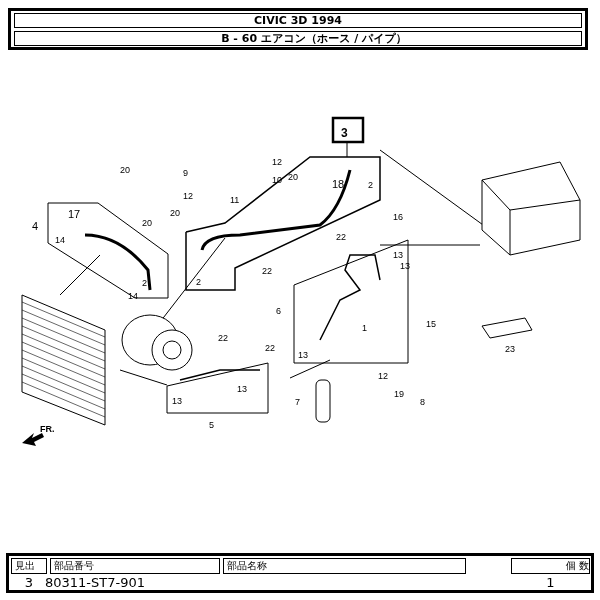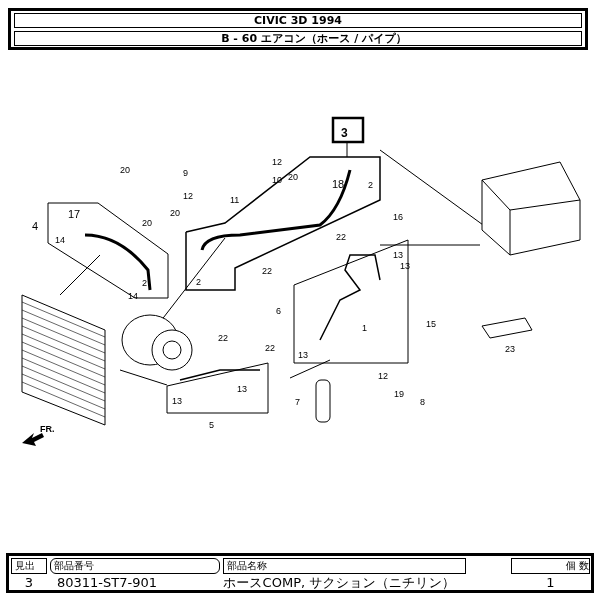--- a/index.html
+++ b/index.html
@@ -130,21 +130,20 @@
   </g>
 
   <g>
     <polygon points="22,443 34,433 32,438 42,433 44,437 34,442 36,446" fill="#000"></polygon>
     <text class="callout" x="40" y="432" font-weight="bold">FR.</text>
   </g>
 </svg>
 
 <div class="tbl">
   <div class="cell hcell" style="left:2px;width:36px;">見出</div>
-  <div class="cell hcell" style="left:41px;width:170px;border-radius:6px;">部品番号</div>
+  <div class="cell hcell" style="left:41px;width:170px;">部品番号</div>
   <div class="cell hcell" style="left:214px;width:243px;">部品名称</div>
   <div class="cell hcell" style="left:502px;width:79px;text-align:right;">個 数</div>
 
   <div class="cell vcell" style="left:2px;width:36px;text-align:center;">3</div>
-  <div class="cell vcell" style="left:48px;width:170px;">80311-ST7-901</div>
-  <div class="cell vcell" style="left:214px;width:285px;">ホースCOMP, サクション（ニチリン）</div>
+  <div class="cell vcell" style="left:36px;width:170px;">80311-ST7-901</div>
   <div class="cell vcell" style="left:502px;width:79px;text-align:center;">1</div>
 </div>
 
 </body></html>

